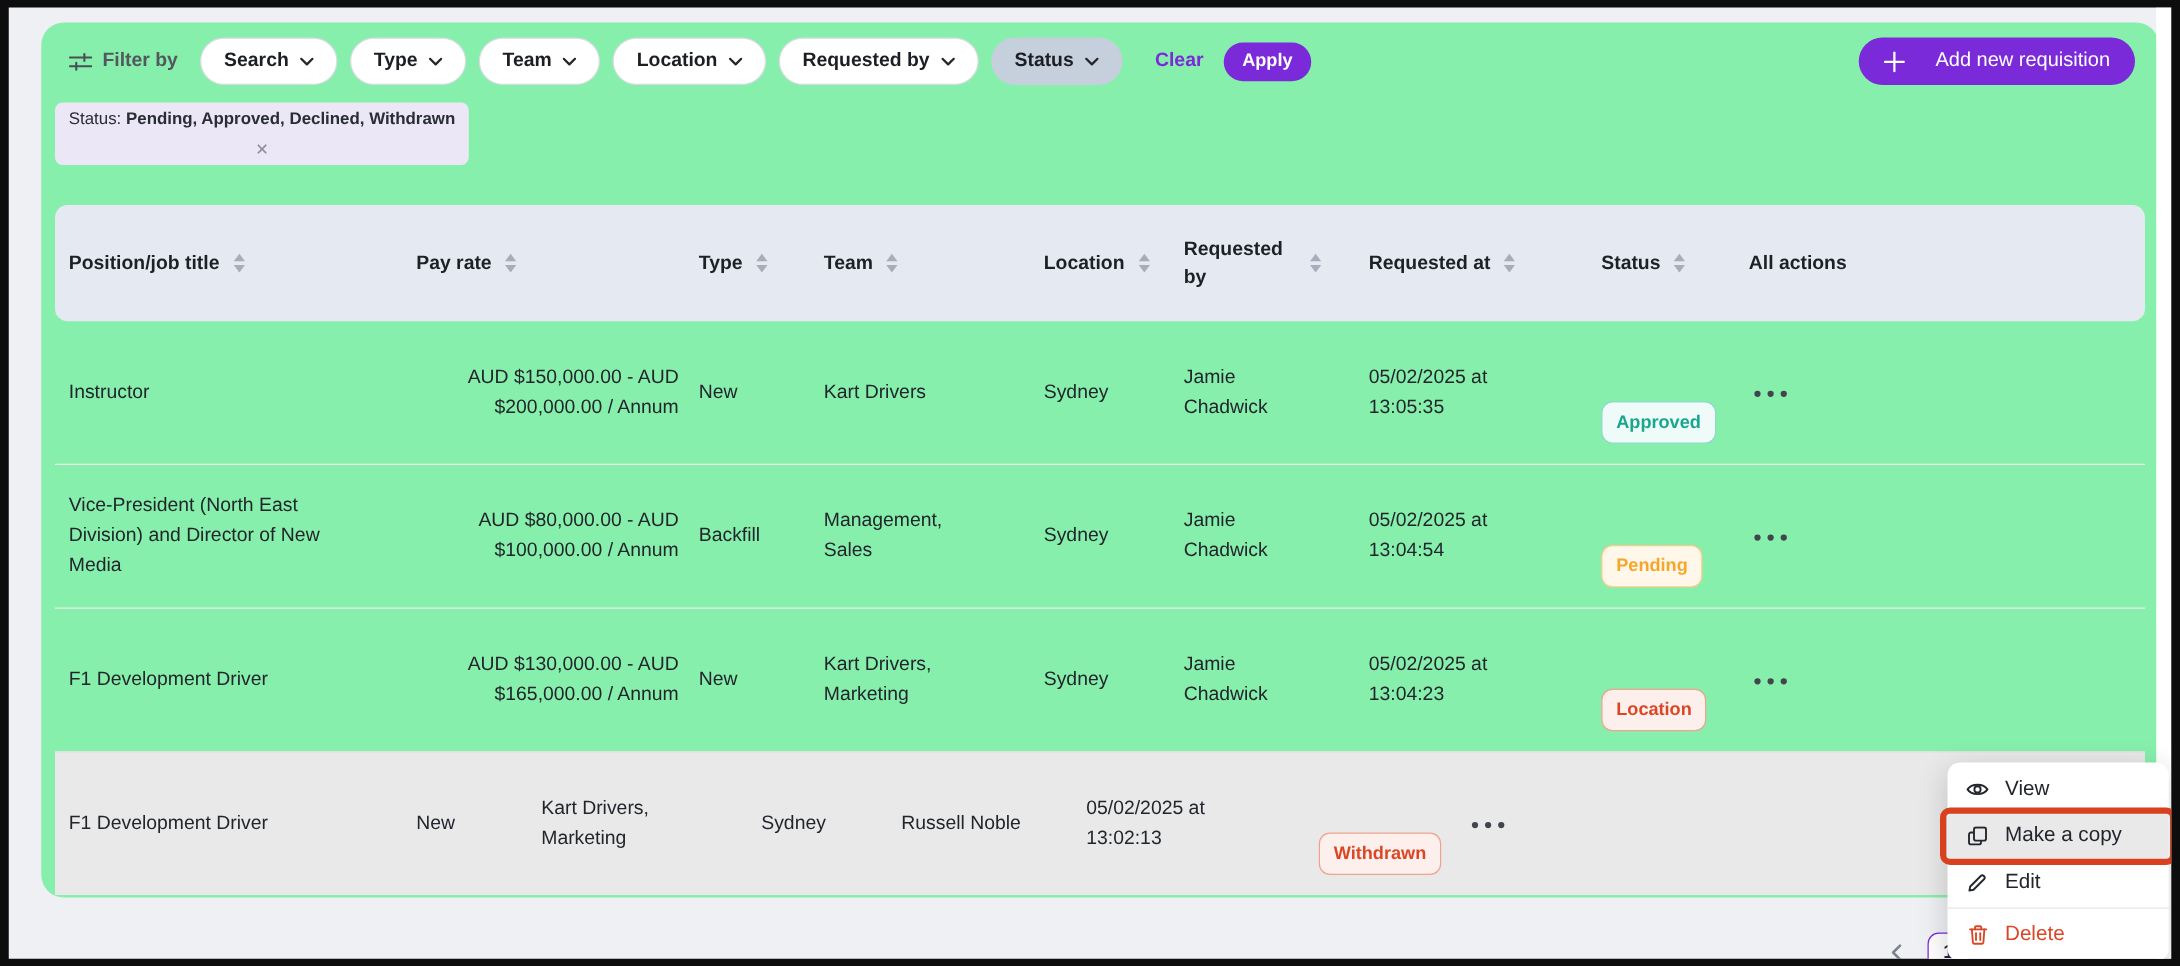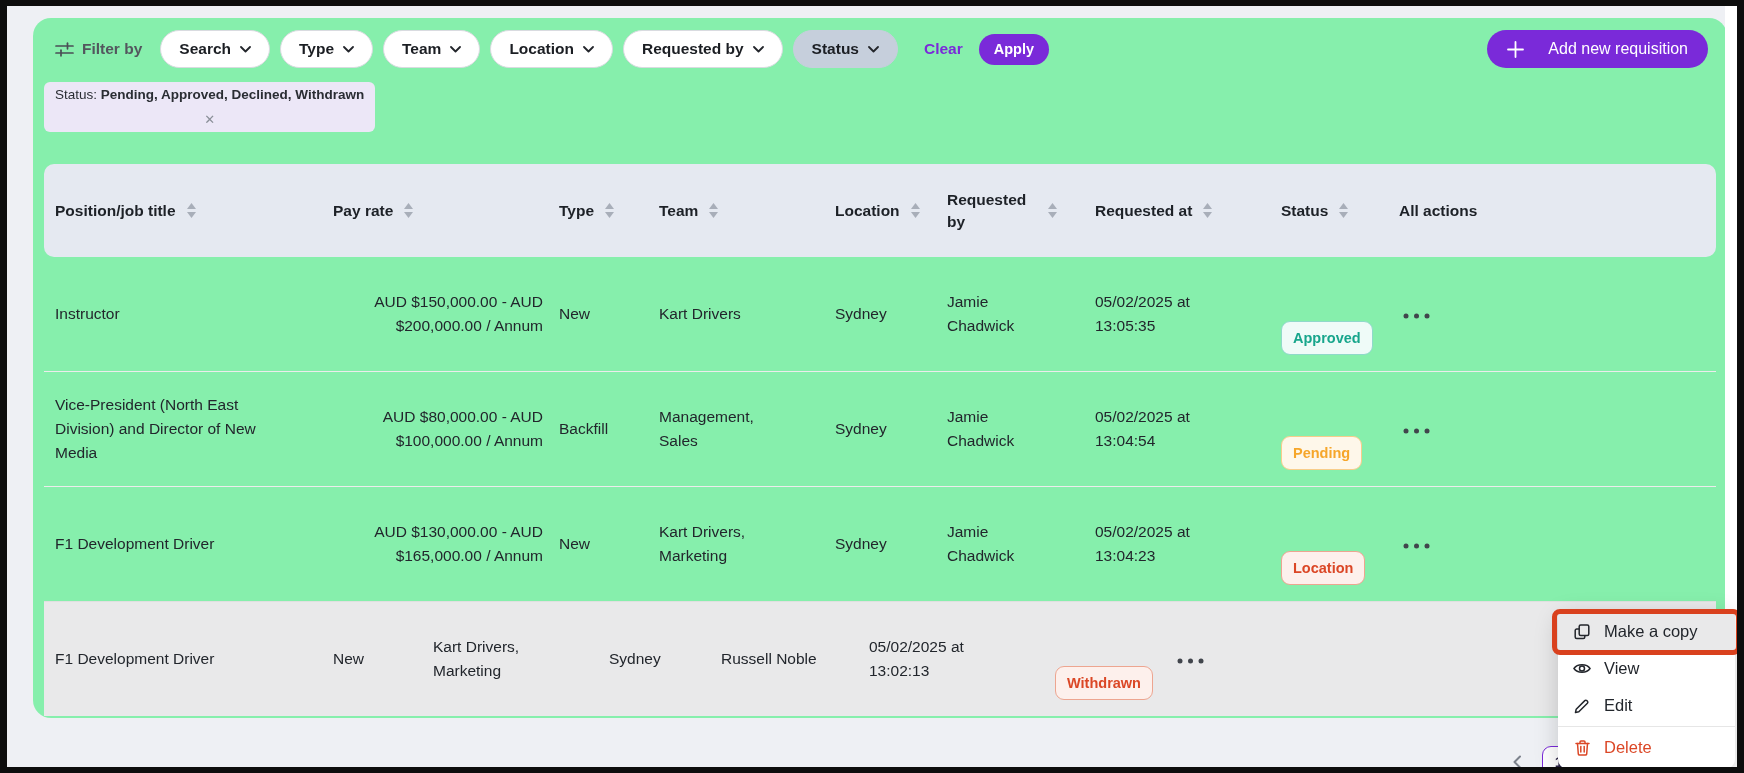--- a/index.html
+++ b/index.html
@@ -357,39 +357,39 @@
       <button class="page-prev">
         <svg width="10" height="14" viewBox="0 0 10 14" fill="none" stroke="#7c828c" stroke-width="2" stroke-linecap="round" stroke-linejoin="round">
           <polyline points="8,1.5 2.5,7 8,12.5"></polyline>
         </svg>
       </button>
       <button class="page-num">1</button>
     </div>
   </div>
 
   <div class="menu" id="menu">
+      <div class="menu-item">
+    <span class="mi-icon">
+          <svg width="18" height="13" viewBox="0 0 18 13" fill="none" stroke="#23262c" stroke-width="1.5">
+            <path d="M1 6.5 C4.2 1.5 13.8 1.5 17 6.5 C13.8 11.5 4.2 11.5 1 6.5 Z"></path>
+            <circle cx="9" cy="6.5" r="2.5"></circle>
+          </svg>
+        </span>
+    <span class="mi-label">View</span>
+  </div>
       <div class="menu-item highlight">
     <span class="mi-icon">
           <svg width="16" height="16" viewBox="0 0 16 16" fill="none" stroke="#23262c" stroke-width="1.5" stroke-linejoin="round">
             <rect x="5.2" y="1" width="9.6" height="10.5" rx="1.5"></rect>
             <path d="M10.8 11.5 V13 a1.5 1.5 0 0 1 -1.5 1.5 H2.7 A1.5 1.5 0 0 1 1.2 13 V6.5 A1.5 1.5 0 0 1 2.7 5 H5.2"></path>
           </svg>
         </span>
     <span class="mi-label">Make a copy</span>
   <div class="annotation"></div>
       </div>
-      <div class="menu-item">
-    <span class="mi-icon">
-          <svg width="18" height="13" viewBox="0 0 18 13" fill="none" stroke="#23262c" stroke-width="1.5">
-            <path d="M1 6.5 C4.2 1.5 13.8 1.5 17 6.5 C13.8 11.5 4.2 11.5 1 6.5 Z"></path>
-            <circle cx="9" cy="6.5" r="2.5"></circle>
-          </svg>
-        </span>
-    <span class="mi-label">View</span>
-  </div>
       <div class="menu-item">
     <span class="mi-icon">
           <svg width="16" height="16" viewBox="0 0 16 16" fill="none" stroke="#23262c" stroke-width="1.5" stroke-linejoin="round">
             <path d="M2.2 11.2 L10.8 2.6 a1.4 1.4 0 0 1 2 0 l0.6 0.6 a1.4 1.4 0 0 1 0 2 L4.8 13.8 L1.5 14.5 Z"></path>
           </svg>
         </span>
     <span class="mi-label">Edit</span>
   </div>
       <div class="menu-sep"></div>
       <div class="menu-item danger">

